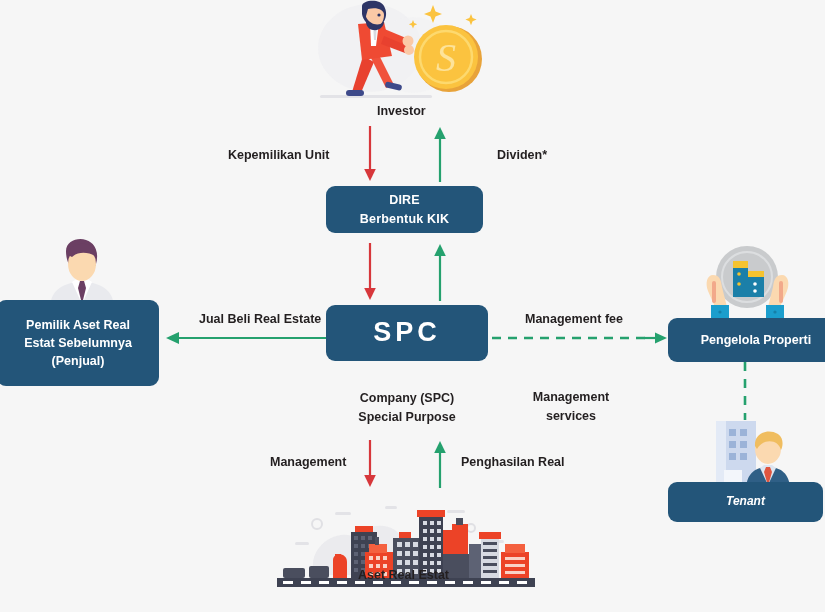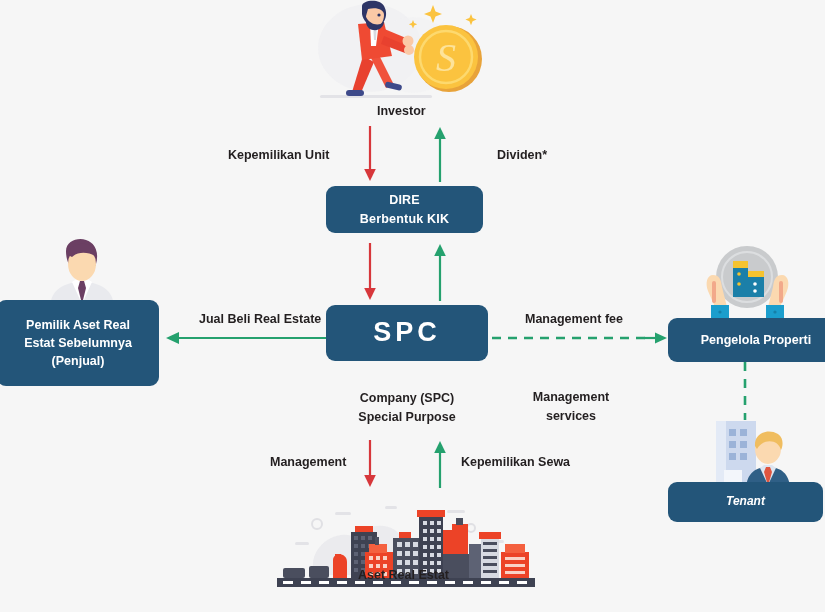--- a/index.html
+++ b/index.html
@@ -286,21 +286,21 @@
 
   <svg class="arrow-svg" id="arr-kepem-aset" width="20" height="48" viewBox="0 0 20 48">
     <line x1="10" y1="0" x2="10" y2="38" stroke="#d7373b" stroke-width="2.2"></line>
     <path d="M10 47 L4.2 35 L15.8 35 Z" fill="#d7373b"></path>
   </svg>
   <svg class="arrow-svg" id="arr-sewa-aset" width="20" height="48" viewBox="0 0 20 48">
     <line x1="10" y1="48" x2="10" y2="10" stroke="#25a16e" stroke-width="2.2"></line>
     <path d="M10 1 L4.2 13 L15.8 13 Z" fill="#25a16e"></path>
   </svg>
   <div class="caption" id="cap-kepem">Management</div>
-  <div class="caption" id="cap-sewa">Kepemilikan Sewa</div>
+  <div class="caption" id="cap-sewa">Penghasilan Real</div>
 
   <svg class="illus" id="illus-city" viewBox="0 0 262 110">
 
     <path d="M40 95 C30 70 60 46 82 58 C92 40 124 42 128 62 C146 52 170 66 164 95 Z" fill="#e9e9ec" opacity="0.85"></path>
     <circle cx="42" cy="44" r="5" fill="none" stroke="#e0e0e4" stroke-width="2"></circle>
     <circle cx="155" cy="38" r="4" fill="none" stroke="#e0e0e4" stroke-width="2"></circle>
     <circle cx="196" cy="48" r="4" fill="none" stroke="#e0e0e4" stroke-width="2"></circle>
     <rect x="60" y="32" width="16" height="3" rx="1.5" fill="#e3e3e7"></rect>
     <rect x="110" y="26" width="12" height="3" rx="1.5" fill="#e3e3e7"></rect>
     <rect x="172" y="30" width="18" height="3" rx="1.5" fill="#e3e3e7"></rect>

